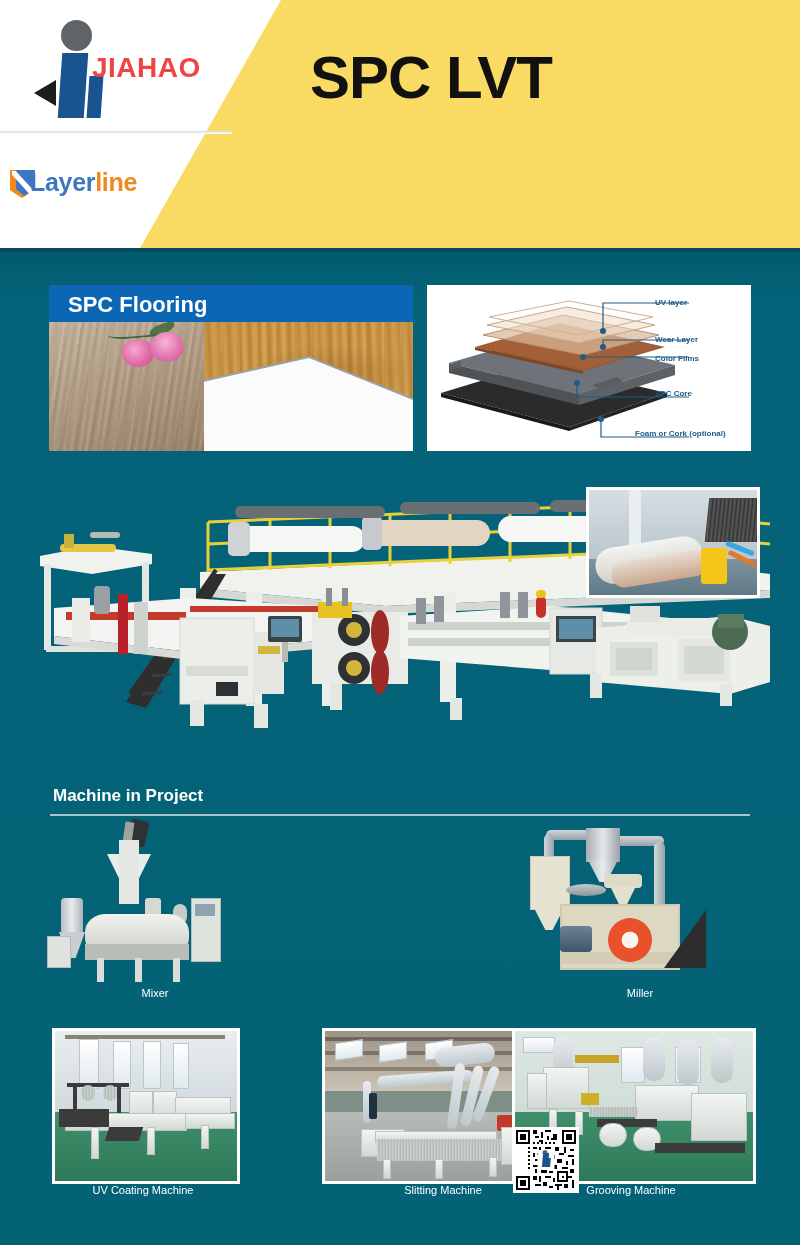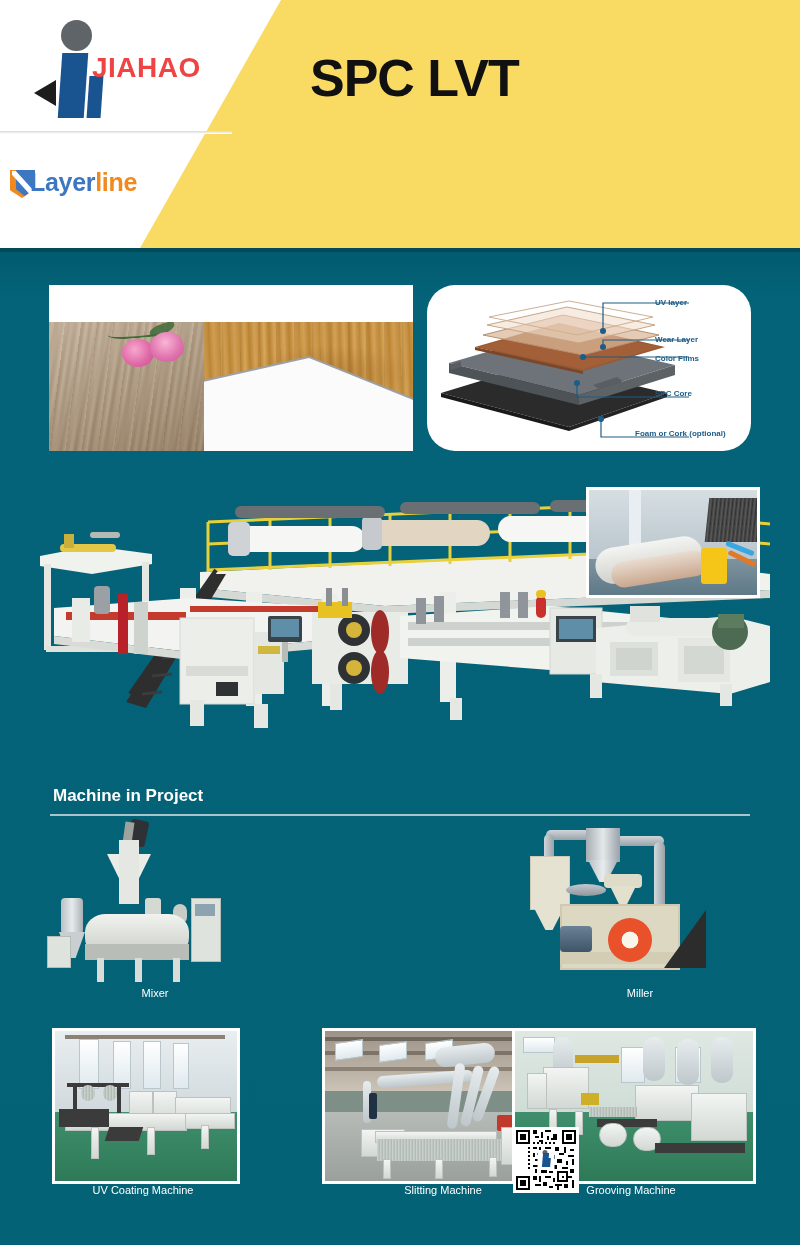--- a/index.html
+++ b/index.html
@@ -39,21 +39,21 @@
   .dl-mark-shield{position:absolute;left:0;top:0;width:24px;height:28px;background:#f08a1e;
      clip-path:polygon(0% 0%,100% 0%,100% 72%,50% 100%,0% 72%);}
   .dl-mark-inner{position:absolute;left:3px;top:0px;width:22px;height:26px;background:#3d77c2;
      clip-path:polygon(14% 0%,100% 0%,100% 70%,52% 100%,14% 74%);}
   .dl-mark-slash{position:absolute;left:2px;top:1px;width:24px;height:26px;background:#ffffff;
      clip-path:polygon(0% 0%, 16% 0%, 100% 86%, 100% 100%, 84% 100%, 0% 14%);}
   .dl-text{position:absolute;left:20px;top:0px;font-size:25px;font-weight:bold;letter-spacing:-0.3px;}
   .dl-deco{color:#3d77c2;}
   .dl-line{color:#f08a1e;}
 
-  .hdr-title{position:absolute;left:310px;top:38px;font-size:52px;font-weight:bold;color:#111111;
+  .hdr-title{position:absolute;left:310px;top:38px;font-size:60px;font-weight:bold;color:#111111;
      letter-spacing:-1px;line-height:80px;}
   .hdr-subtitle{position:absolute;left:326px;top:164px;font-size:40px;color:#1a1a1a;line-height:48px;}
 
   
   .body-bg{position:absolute;left:0;top:248px;width:800px;height:997px;
      background:linear-gradient(to bottom,#025a6d 0%,#046379 5%,#036275 100%);}
   .body-topline{position:absolute;left:0;top:248px;width:800px;height:4px;background:#024a5b;}
 
   
   .flooring-panel{position:absolute;left:49px;top:285px;width:364px;height:166px;
@@ -82,21 +82,21 @@
      background:repeating-linear-gradient(88deg,#c79243 0px,#d9a85c 4px,#bd8534 9px,#d8a55a 14px,#c08a3b 20px);}
   .plank-wood-grain{position:absolute;left:0;top:0;width:100%;height:100%;
      background:radial-gradient(ellipse 120px 40px at 60% 40%,rgba(150,100,35,.4),transparent 70%),
                 repeating-linear-gradient(90deg,rgba(140,95,32,.25) 0px,transparent 6px,rgba(160,115,45,.18) 11px,transparent 18px);}
   .plank-white{position:absolute;left:-10px;top:36px;width:250px;height:130px;background:#fbfbfb;
      clip-path:polygon(0% 20%, 46% 0%, 100% 42%, 100% 100%, 0% 100%);}
   .plank-edge{position:absolute;left:-10px;top:34px;width:250px;height:130px;
      background:#9aa0a6;clip-path:polygon(0% 20%, 46% 0%, 100% 42%, 100% 45%, 46% 3%, 0% 23%);}
 
   
-  .layers-panel{position:absolute;left:427px;top:285px;width:324px;height:166px;background:#ffffff;overflow:hidden;border-radius:28px;}
+  .layers-panel{position:absolute;left:427px;top:285px;width:324px;height:166px;background:#ffffff;overflow:hidden;}
   .layers-svg{position:absolute;left:0;top:0;}
   .layer-label{position:absolute;font-size:8px;font-weight:bold;color:#1d5c86;white-space:nowrap;}
   .ll-uv{left:228px;top:13px;}
   .ll-wear{left:228px;top:50px;}
   .ll-color{left:228px;top:69px;}
   .ll-core{left:228px;top:104px;}
   .ll-foam{left:208px;top:144px;}
 
   
   .prodline{position:absolute;left:30px;top:470px;width:740px;height:290px;}
@@ -256,20 +256,23 @@
       <div class="dl-text"><span class="dl-deco">Layer</span><span class="dl-line">line</span></div>
     </div>
 
     <div class="hdr-title">SPC LVT</div>
   </div>
 
   <div class="body-bg"></div>
   <div class="body-topline"></div>
 
   <div class="flooring-panel">
+    <div class="flooring-head">
+      <span>SPC Flooring</span>
+    </div>
     <div class="flooring-imgs">
       <div class="fi-left">
         <div class="fi-left-grain"></div>
         <div class="fi-left-shade"></div>
         <div class="fl-stem"></div>
         <div class="fl-leaf"></div>
         <div class="flower fl1"></div>
         <div class="flower fl2"></div>
       </div>
       <div class="fi-right">

